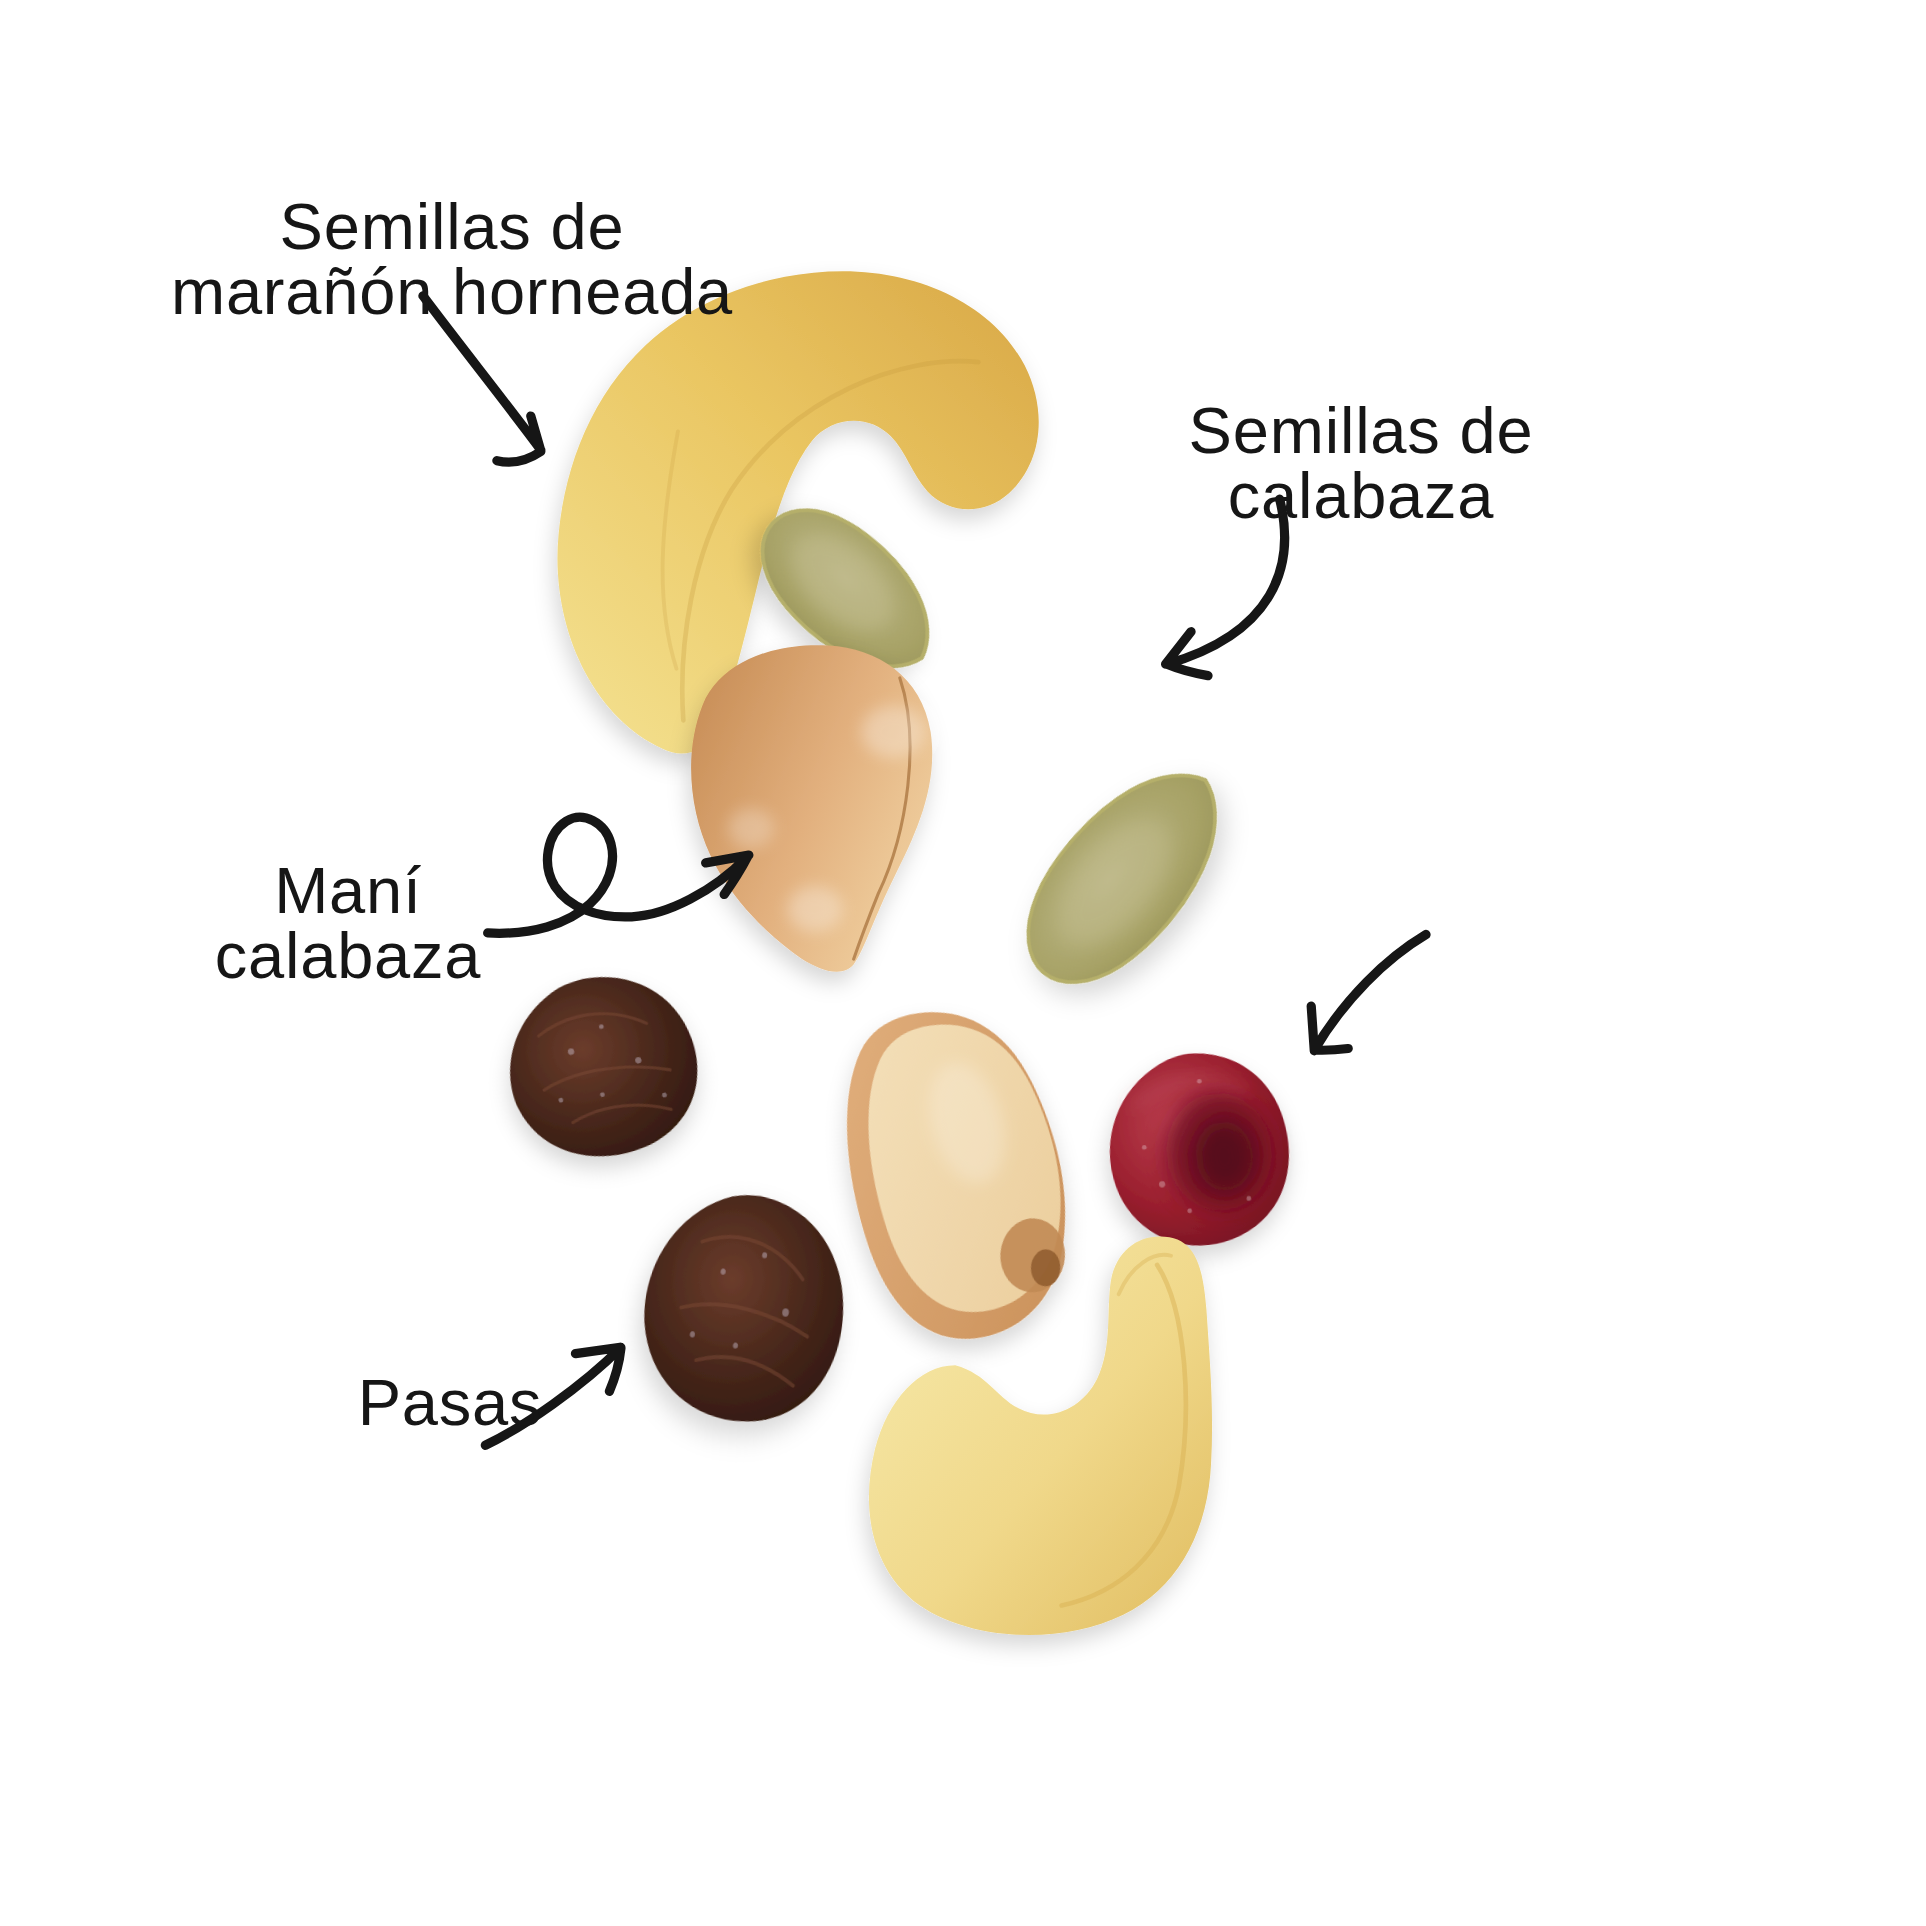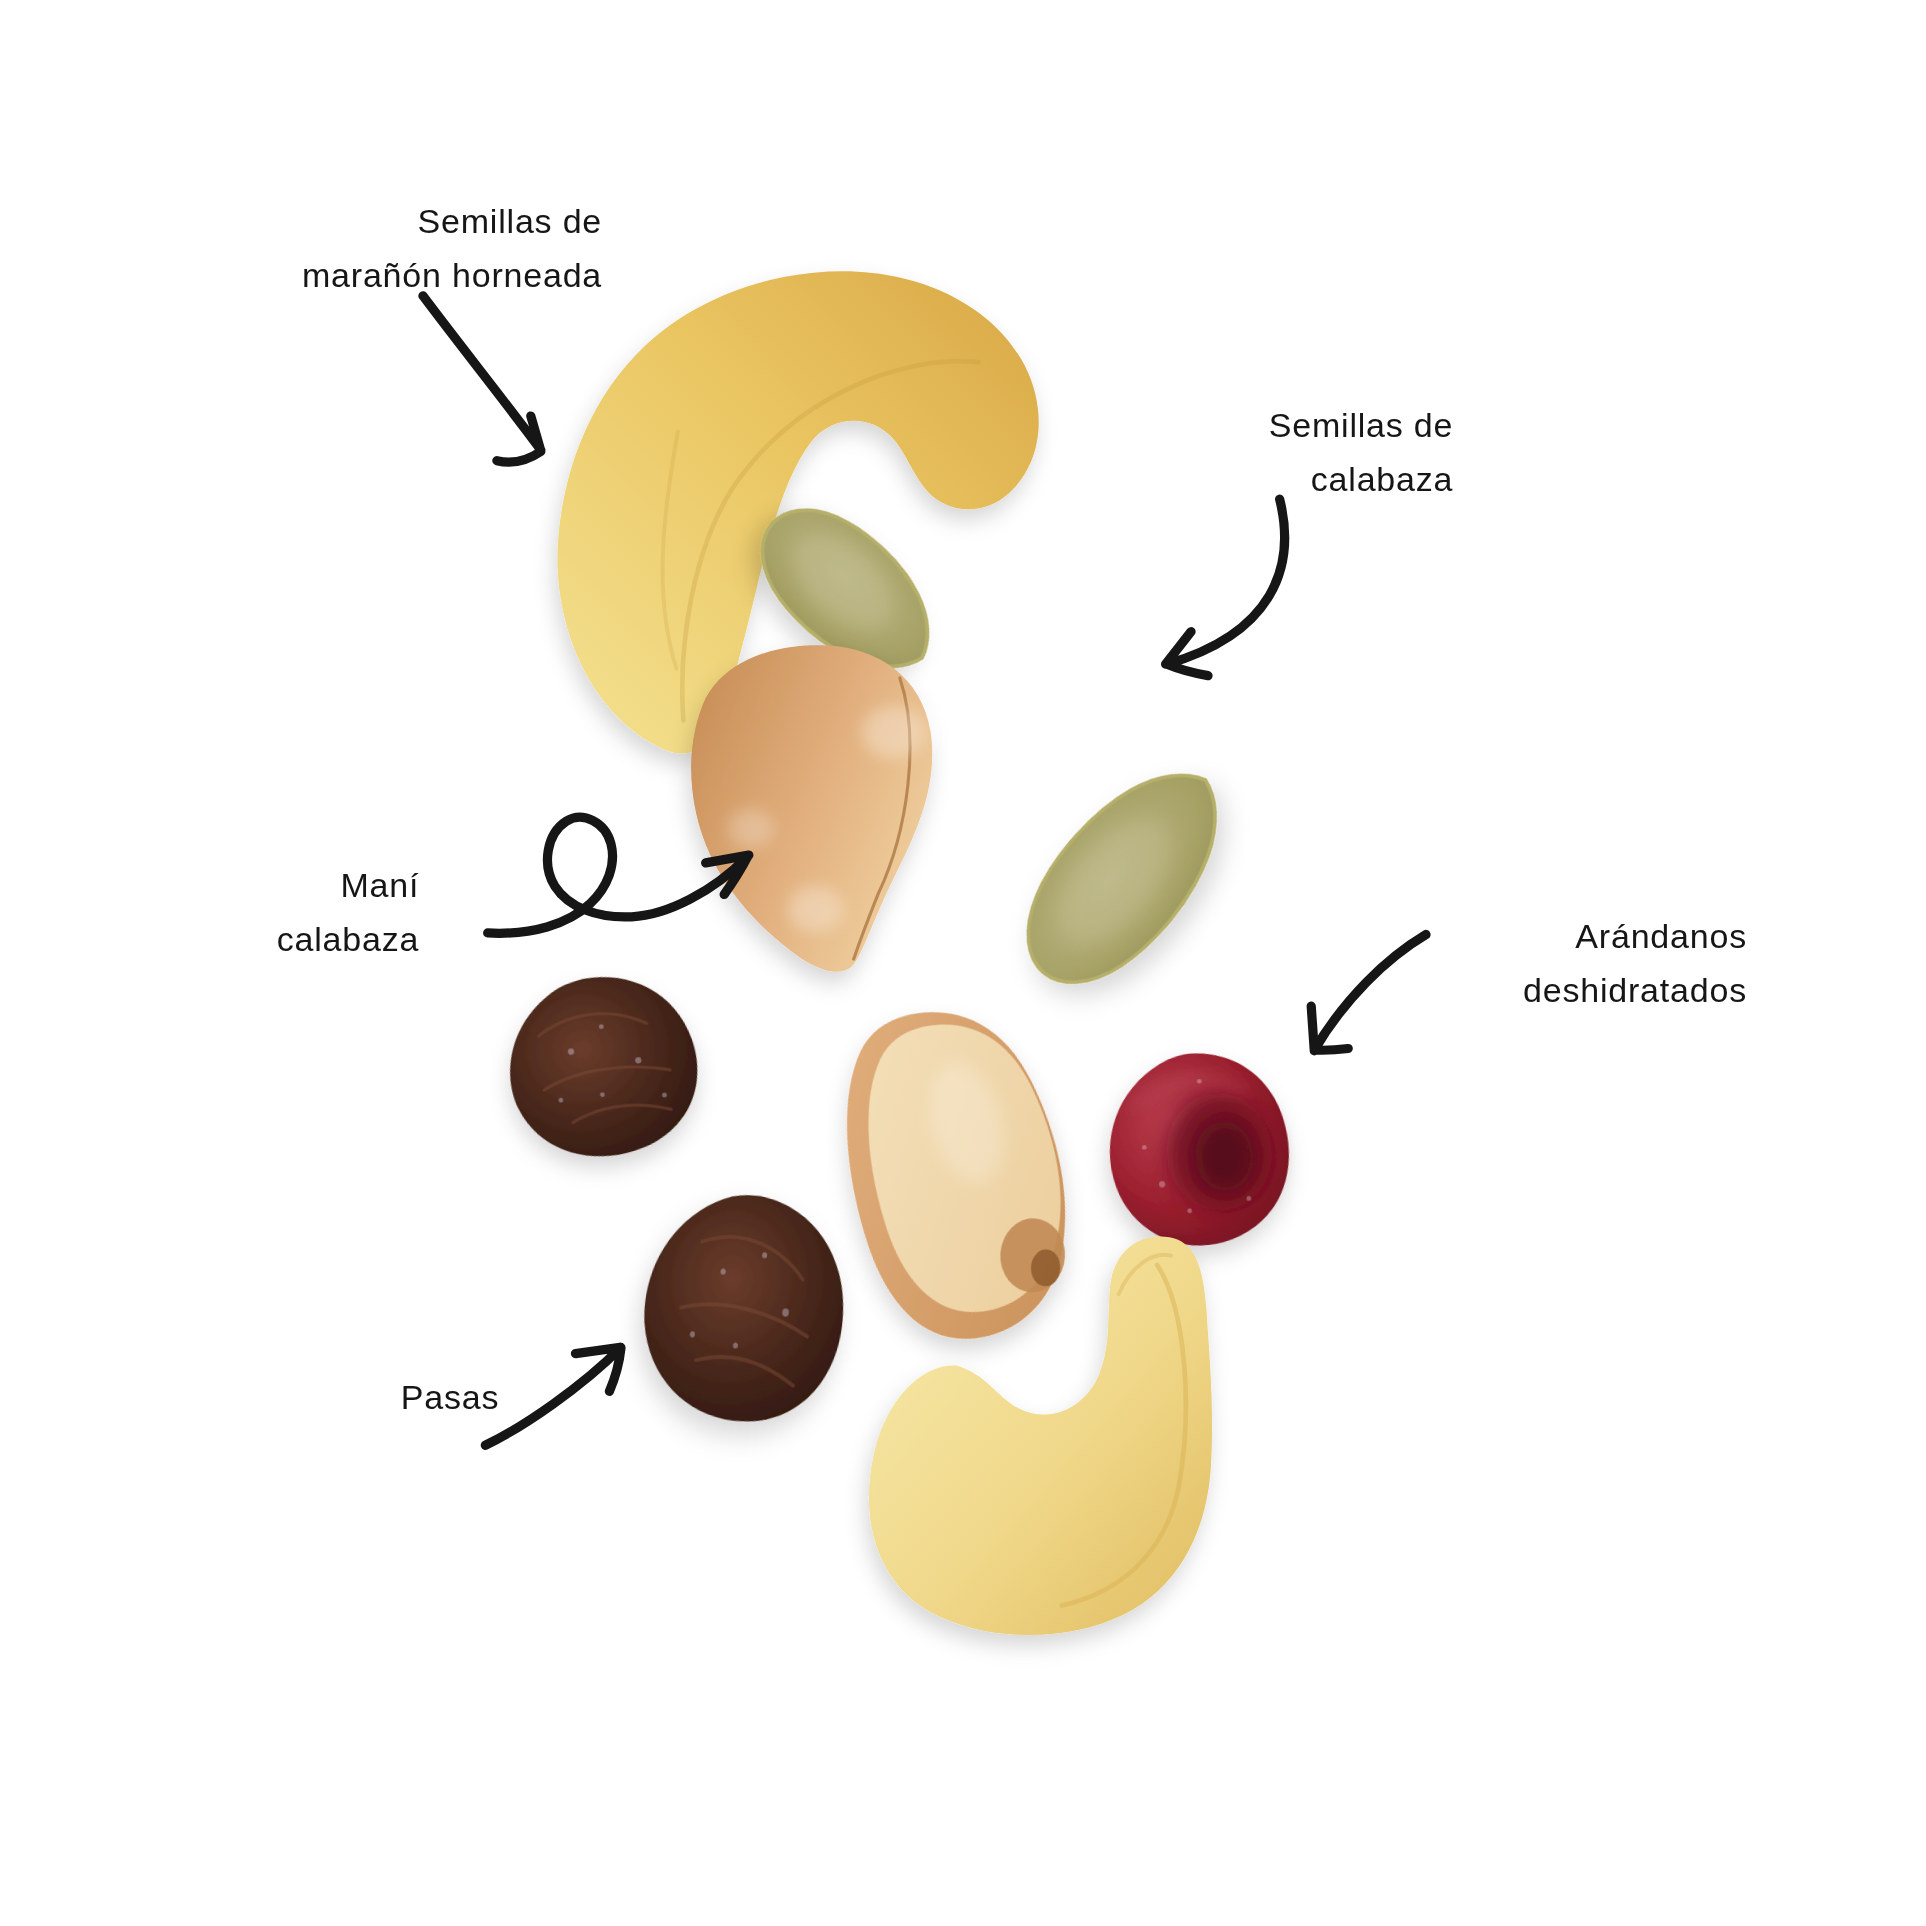--- a/index.html
+++ b/index.html
@@ -7,24 +7,24 @@
     width:1926px;height:1926px;
     background:var(--background,#fff);
     font-family:"Liberation Sans", sans-serif;
     overflow:hidden;
   }
   .canvas{position:relative;width:1926px;height:1926px;background:var(--background,#fff);}
   #art{position:absolute;left:0;top:0;}
   .label{
     position:absolute;
     transform:translateX(-50%);
-    text-align:right;
+    text-align:center;
     white-space:pre-line;
-    font-size:34px;
-    line-height:54px;
+    font-size:65px;
+    line-height:65px;
     letter-spacing:0.8px;
     color:var(--ink,#161616);
     font-family:"Liberation Sans", sans-serif;
   }
   #label-cashew{left:452px;top:194px;}
   #label-pumpkin{left:1361px;top:398px;}
   #label-peanut{left:348px;top:858px;}
   #label-cranberry{left:1635px;top:909px;}
   #label-raisins{left:450px;top:1370px;}
 
@@ -248,17 +248,15 @@
       <path class="arrow" d="M630 1876 C680 1852 755 1800 806 1749 M747 1757 L805 1749 M791 1806 Q803 1778 806 1750"></path>
     </g>
   </svg>
 
   <div class="label" id="label-cashew">Semillas de
 marañón horneada</div>
   <div class="label" id="label-pumpkin">Semillas de
 calabaza</div>
   <div class="label" id="label-peanut">Maní
 calabaza</div>
-  <div class="label" id="label-cranberry">Arándanos
-deshidratados</div>
   <div class="label" id="label-raisins">Pasas</div>
 </div>
 
 
 </body></html>

